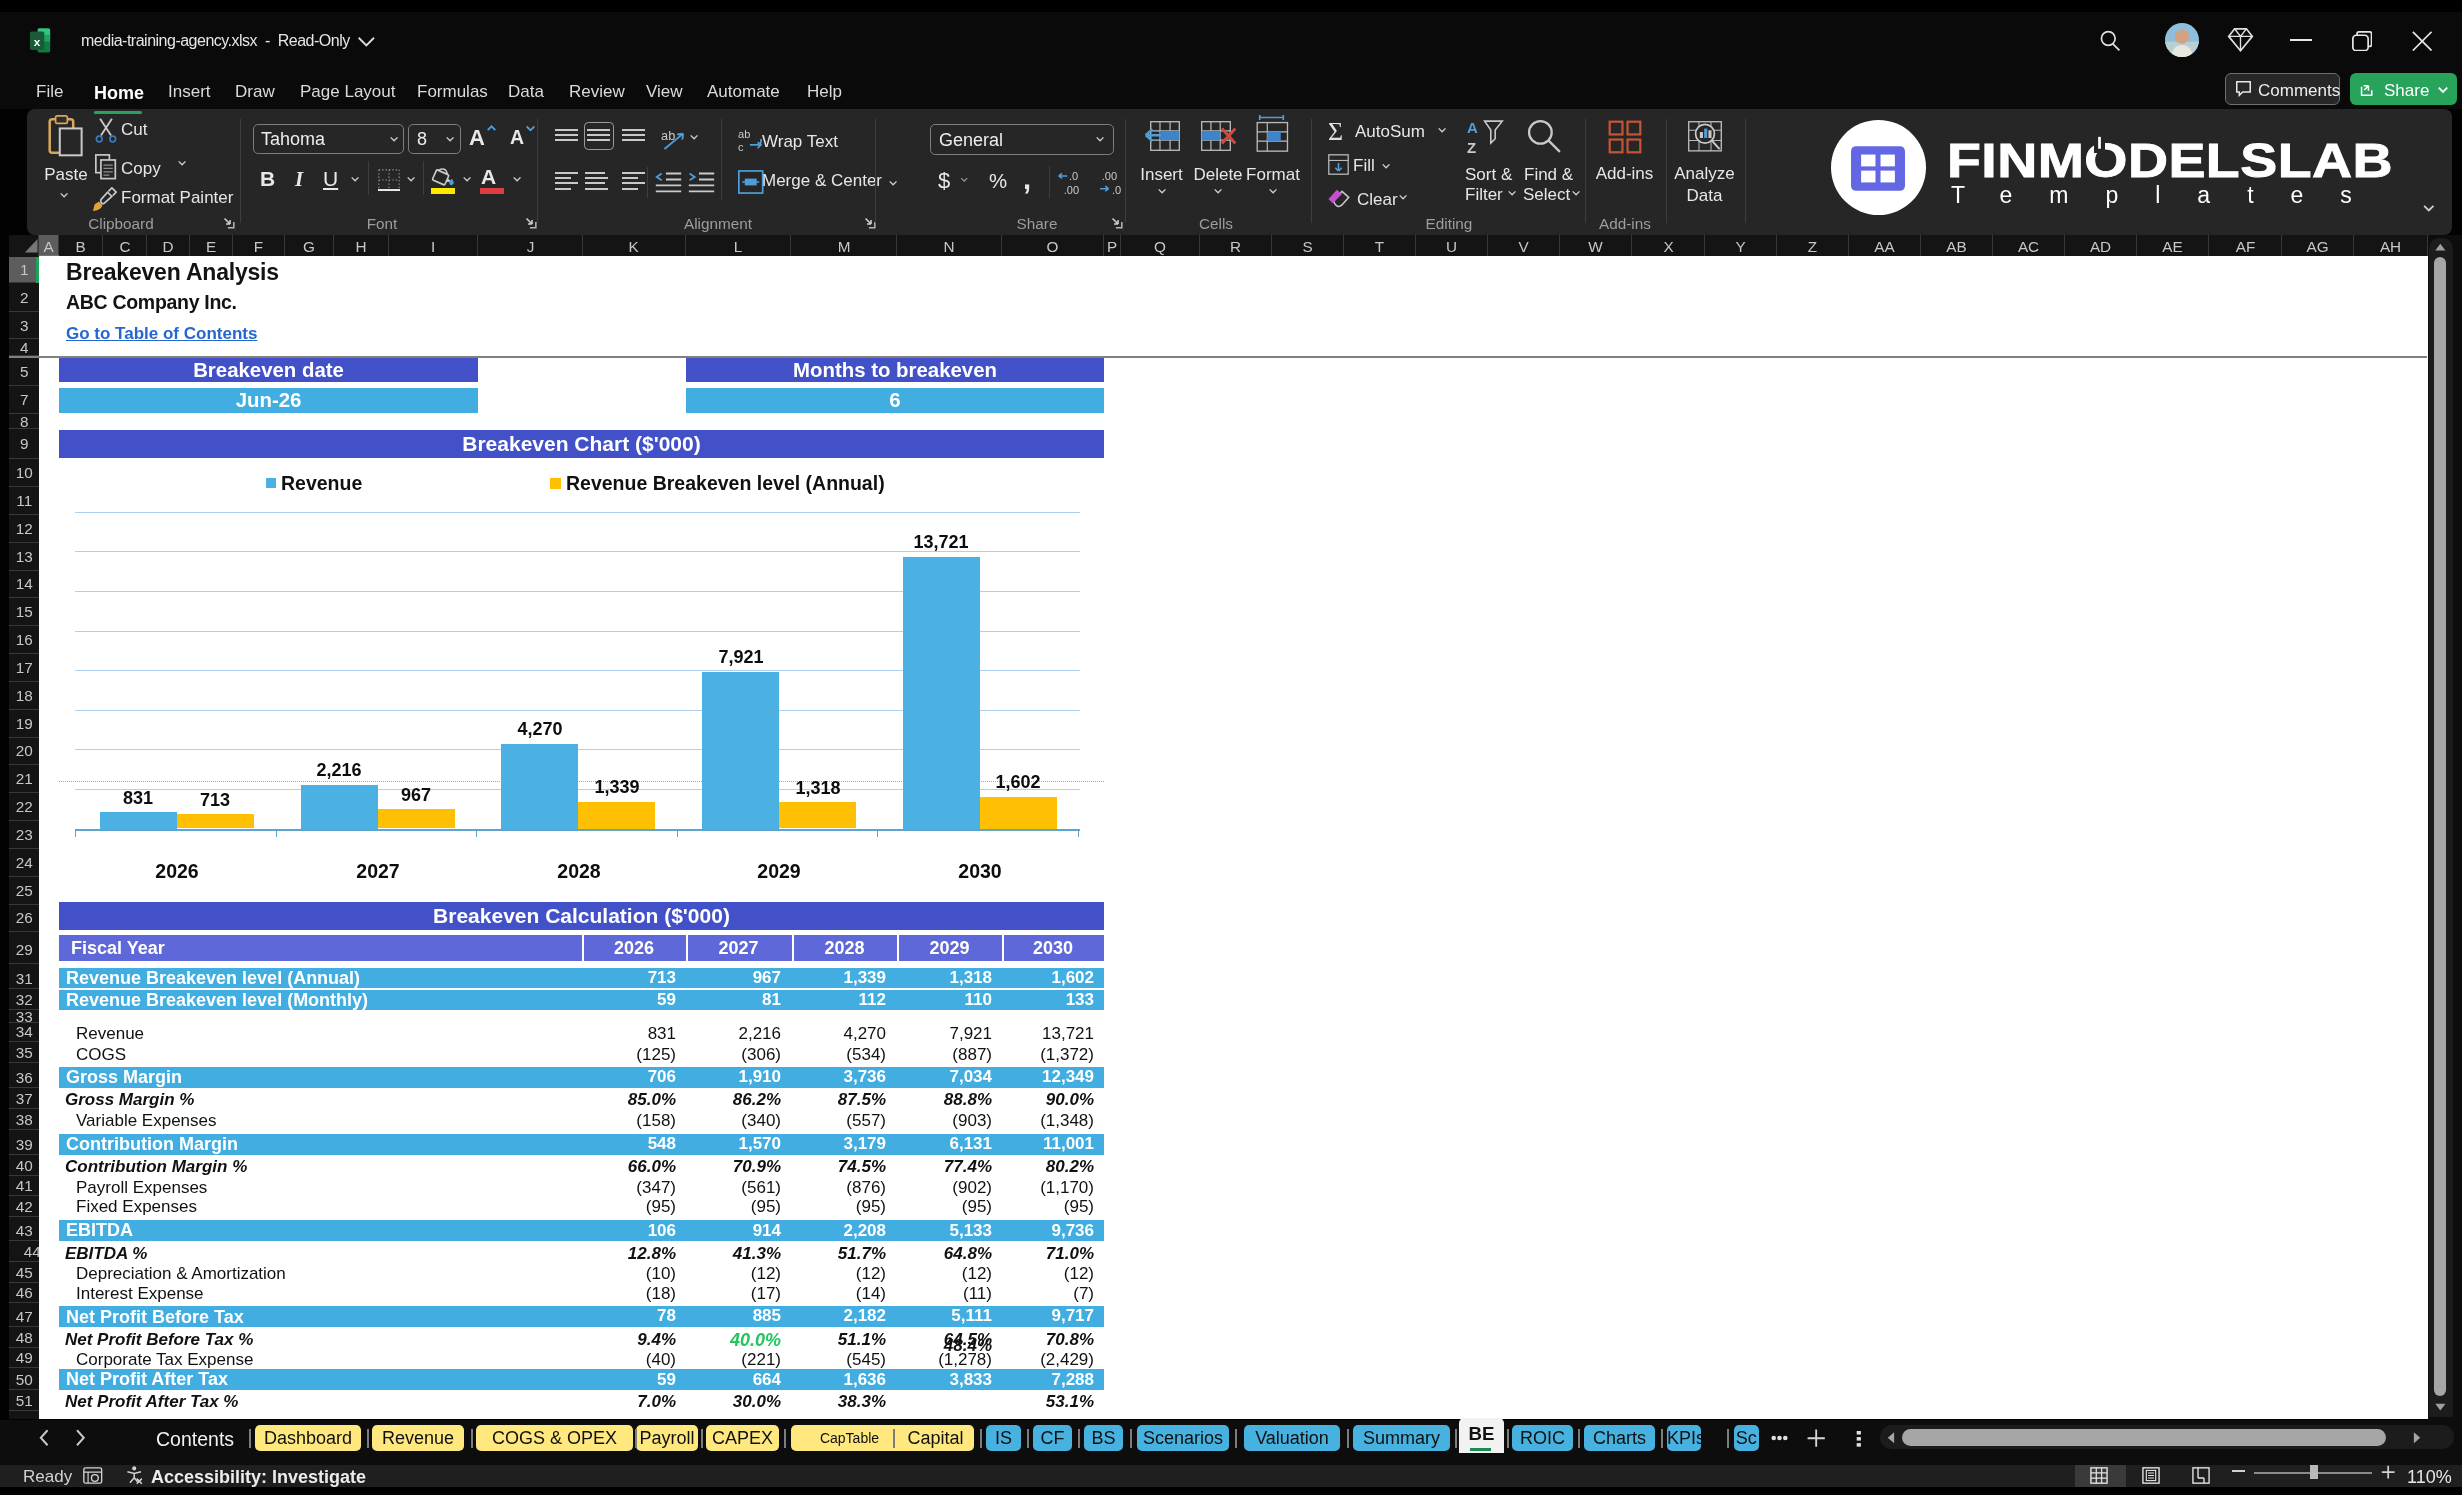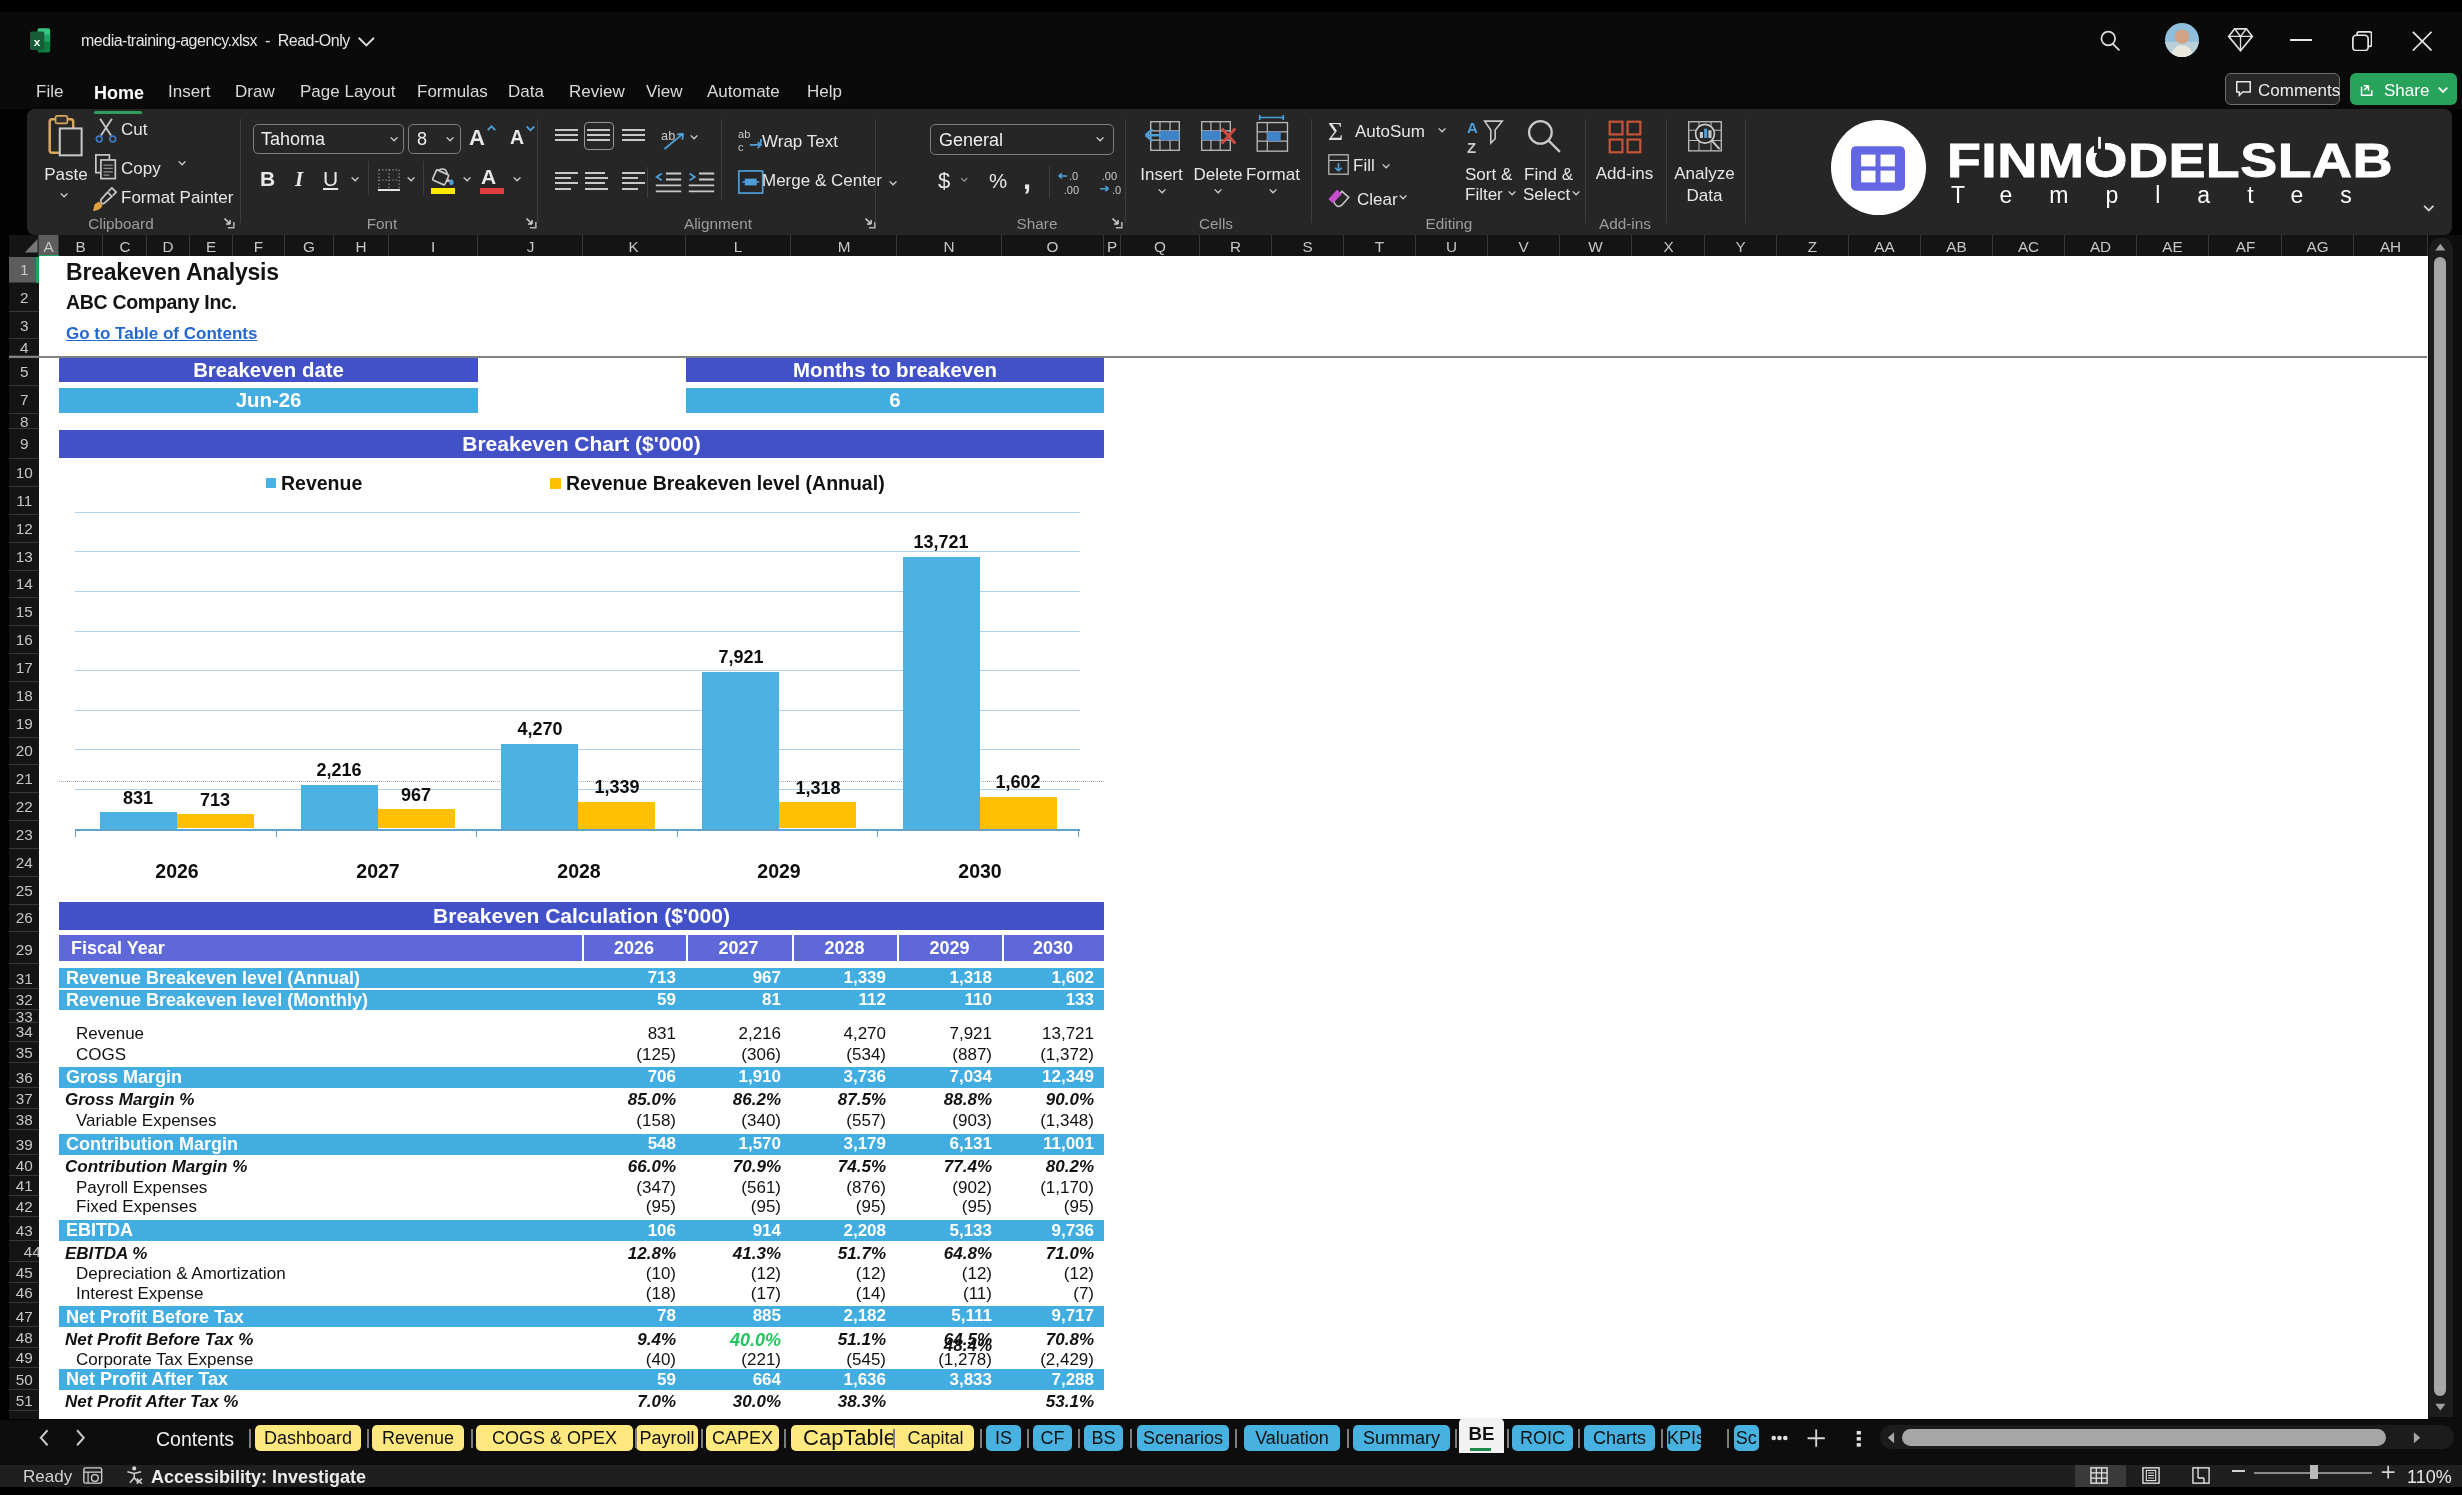--- a/index.html
+++ b/index.html
@@ -675,21 +675,21 @@
   </svg>
 <svg class="a" style="left:74px;top:1428px" width="13.6" height="19.5" viewBox="0 0 18 26">
     <path d="M4 3 L13 13 L4 23" stroke="#c9c9c9" stroke-width="2.6" fill="none"></path>
   </svg>
 <div class="a" style="left:156px;top:1428px;font-size:19.5px;color:#f2f2f2">Contents</div>
 <div class="a ctr" style="left:255px;top:1425px;width:106px;height:26px;border-radius:5.1px;background:#ffe87e;font-size:18px;color:#101010;line-height:26px;overflow:hidden">Dashboard</div>
 <div class="a ctr" style="left:372px;top:1425px;width:92px;height:26px;border-radius:5.1px;background:#ffe87e;font-size:18px;color:#101010;line-height:26px;overflow:hidden">Revenue</div>
 <div class="a ctr" style="left:476px;top:1425px;width:157px;height:26px;border-radius:5.1px;background:#ffe87e;font-size:18px;color:#101010;line-height:26px;overflow:hidden">COGS &amp; OPEX</div>
 <div class="a ctr" style="left:636px;top:1425px;width:62px;height:26px;border-radius:5.1px;background:#ffe87e;font-size:18px;color:#101010;line-height:26px;overflow:hidden">Payroll</div>
 <div class="a ctr" style="left:706px;top:1425px;width:73px;height:26px;border-radius:5.1px;background:#ffe87e;font-size:18px;color:#101010;line-height:26px;overflow:hidden">CAPEX</div>
-<div class="a ctr" style="left:791px;top:1425px;width:117px;height:26px;border-radius:5.1px;background:#ffe87e;font-size:22px;color:#101010;line-height:26px;overflow:hidden">CapTable</div>
+<div class="a ctr" style="left:791px;top:1425px;width:117px;height:26px;border-radius:5.1px;background:#ffe87e;font-size:14px;color:#101010;line-height:26px;overflow:hidden">CapTable</div>
 <div class="a ctr" style="left:897px;top:1425px;width:77px;height:26px;border-radius:5.1px;background:#ffe87e;font-size:18px;color:#101010;line-height:26px;overflow:hidden">Capital</div>
 <div class="a ctr" style="left:986px;top:1425px;width:35px;height:26px;border-radius:5.1px;background:#47b1e0;font-size:18px;color:#101010;line-height:26px;overflow:hidden">IS</div>
 <div class="a ctr" style="left:1033px;top:1425px;width:39px;height:26px;border-radius:5.1px;background:#47b1e0;font-size:18px;color:#101010;line-height:26px;overflow:hidden">CF</div>
 <div class="a ctr" style="left:1084px;top:1425px;width:39px;height:26px;border-radius:5.1px;background:#47b1e0;font-size:18px;color:#101010;line-height:26px;overflow:hidden">BS</div>
 <div class="a ctr" style="left:1137px;top:1425px;width:92px;height:26px;border-radius:5.1px;background:#47b1e0;font-size:18px;color:#101010;line-height:26px;overflow:hidden">Scenarios</div>
 <div class="a ctr" style="left:1244px;top:1425px;width:96px;height:26px;border-radius:5.1px;background:#47b1e0;font-size:18px;color:#101010;line-height:26px;overflow:hidden">Valuation</div>
 <div class="a ctr" style="left:1353px;top:1425px;width:97px;height:26px;border-radius:5.1px;background:#47b1e0;font-size:18px;color:#101010;line-height:26px;overflow:hidden">Summary</div>
 <div class="a ctr" style="left:1512px;top:1425px;width:61px;height:26px;border-radius:5.1px;background:#47b1e0;font-size:18px;color:#101010;line-height:26px;overflow:hidden">ROIC</div>
 <div class="a ctr" style="left:1584px;top:1425px;width:71px;height:26px;border-radius:5.1px;background:#47b1e0;font-size:18px;color:#101010;line-height:26px;overflow:hidden">Charts</div>
 <div class="a ctr" style="left:1667px;top:1425px;width:34px;height:26px;border-radius:5.1px;background:#47b1e0;font-size:18px;color:#101010;line-height:26px;overflow:hidden">KPIs</div>

